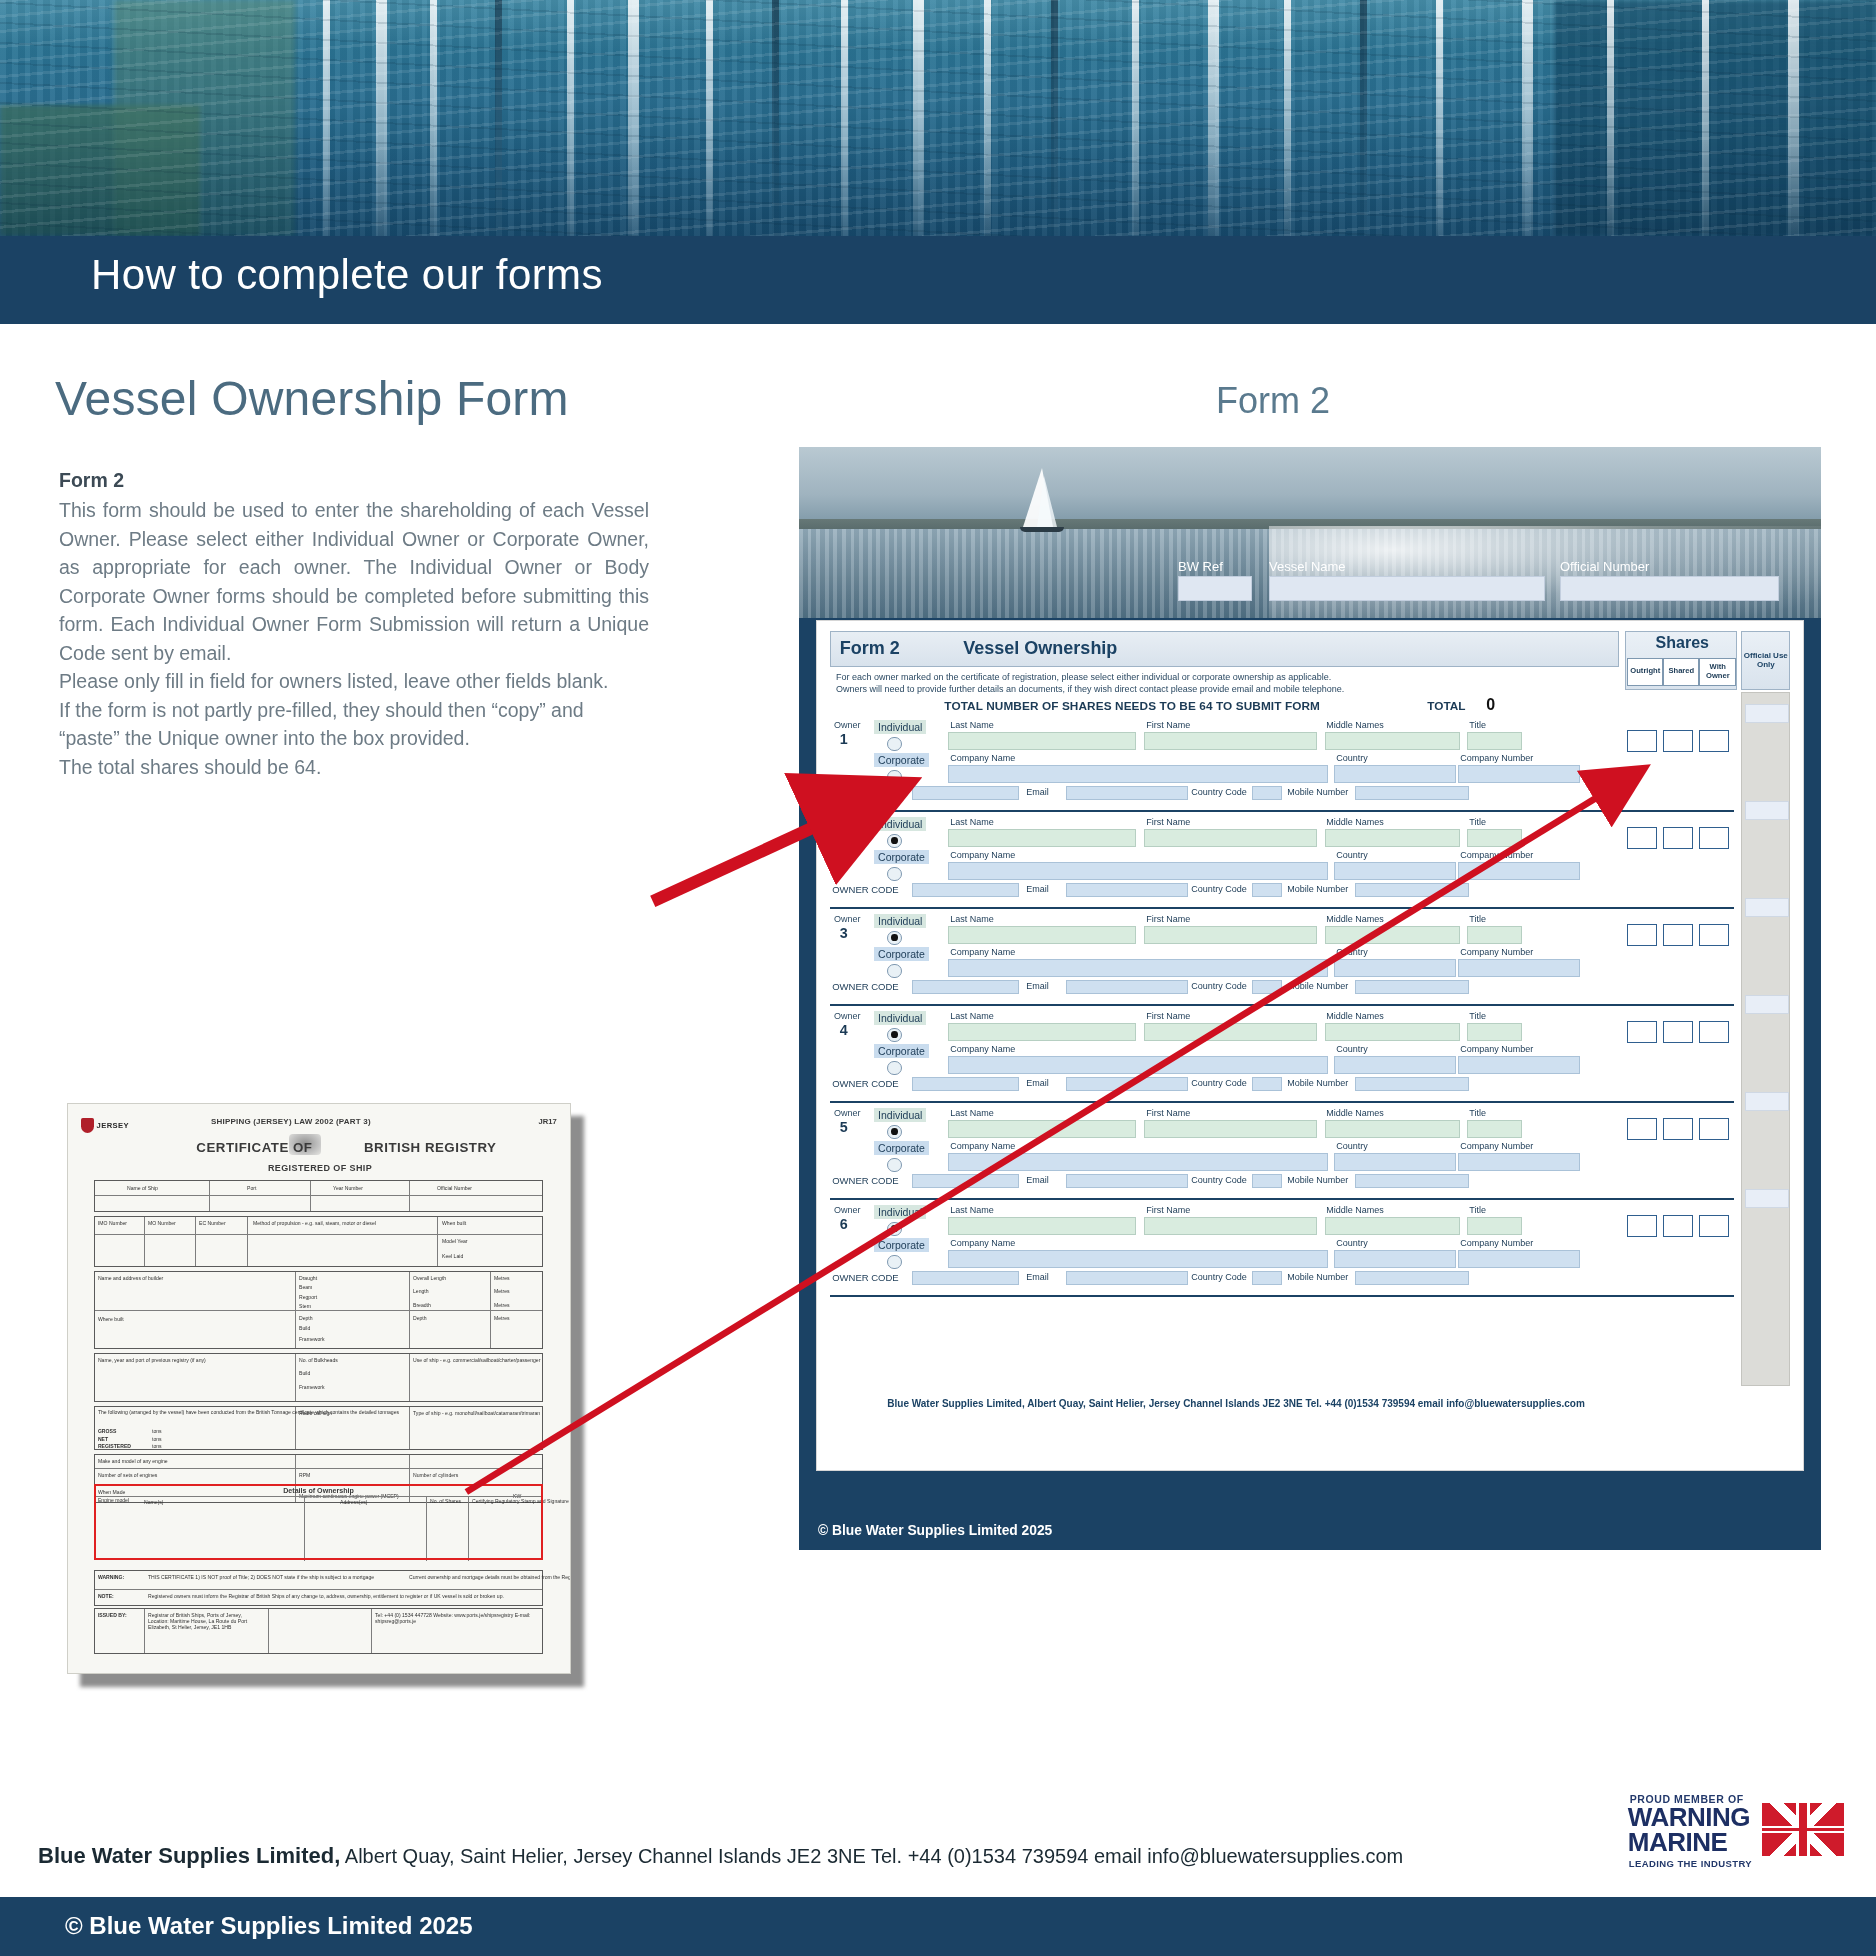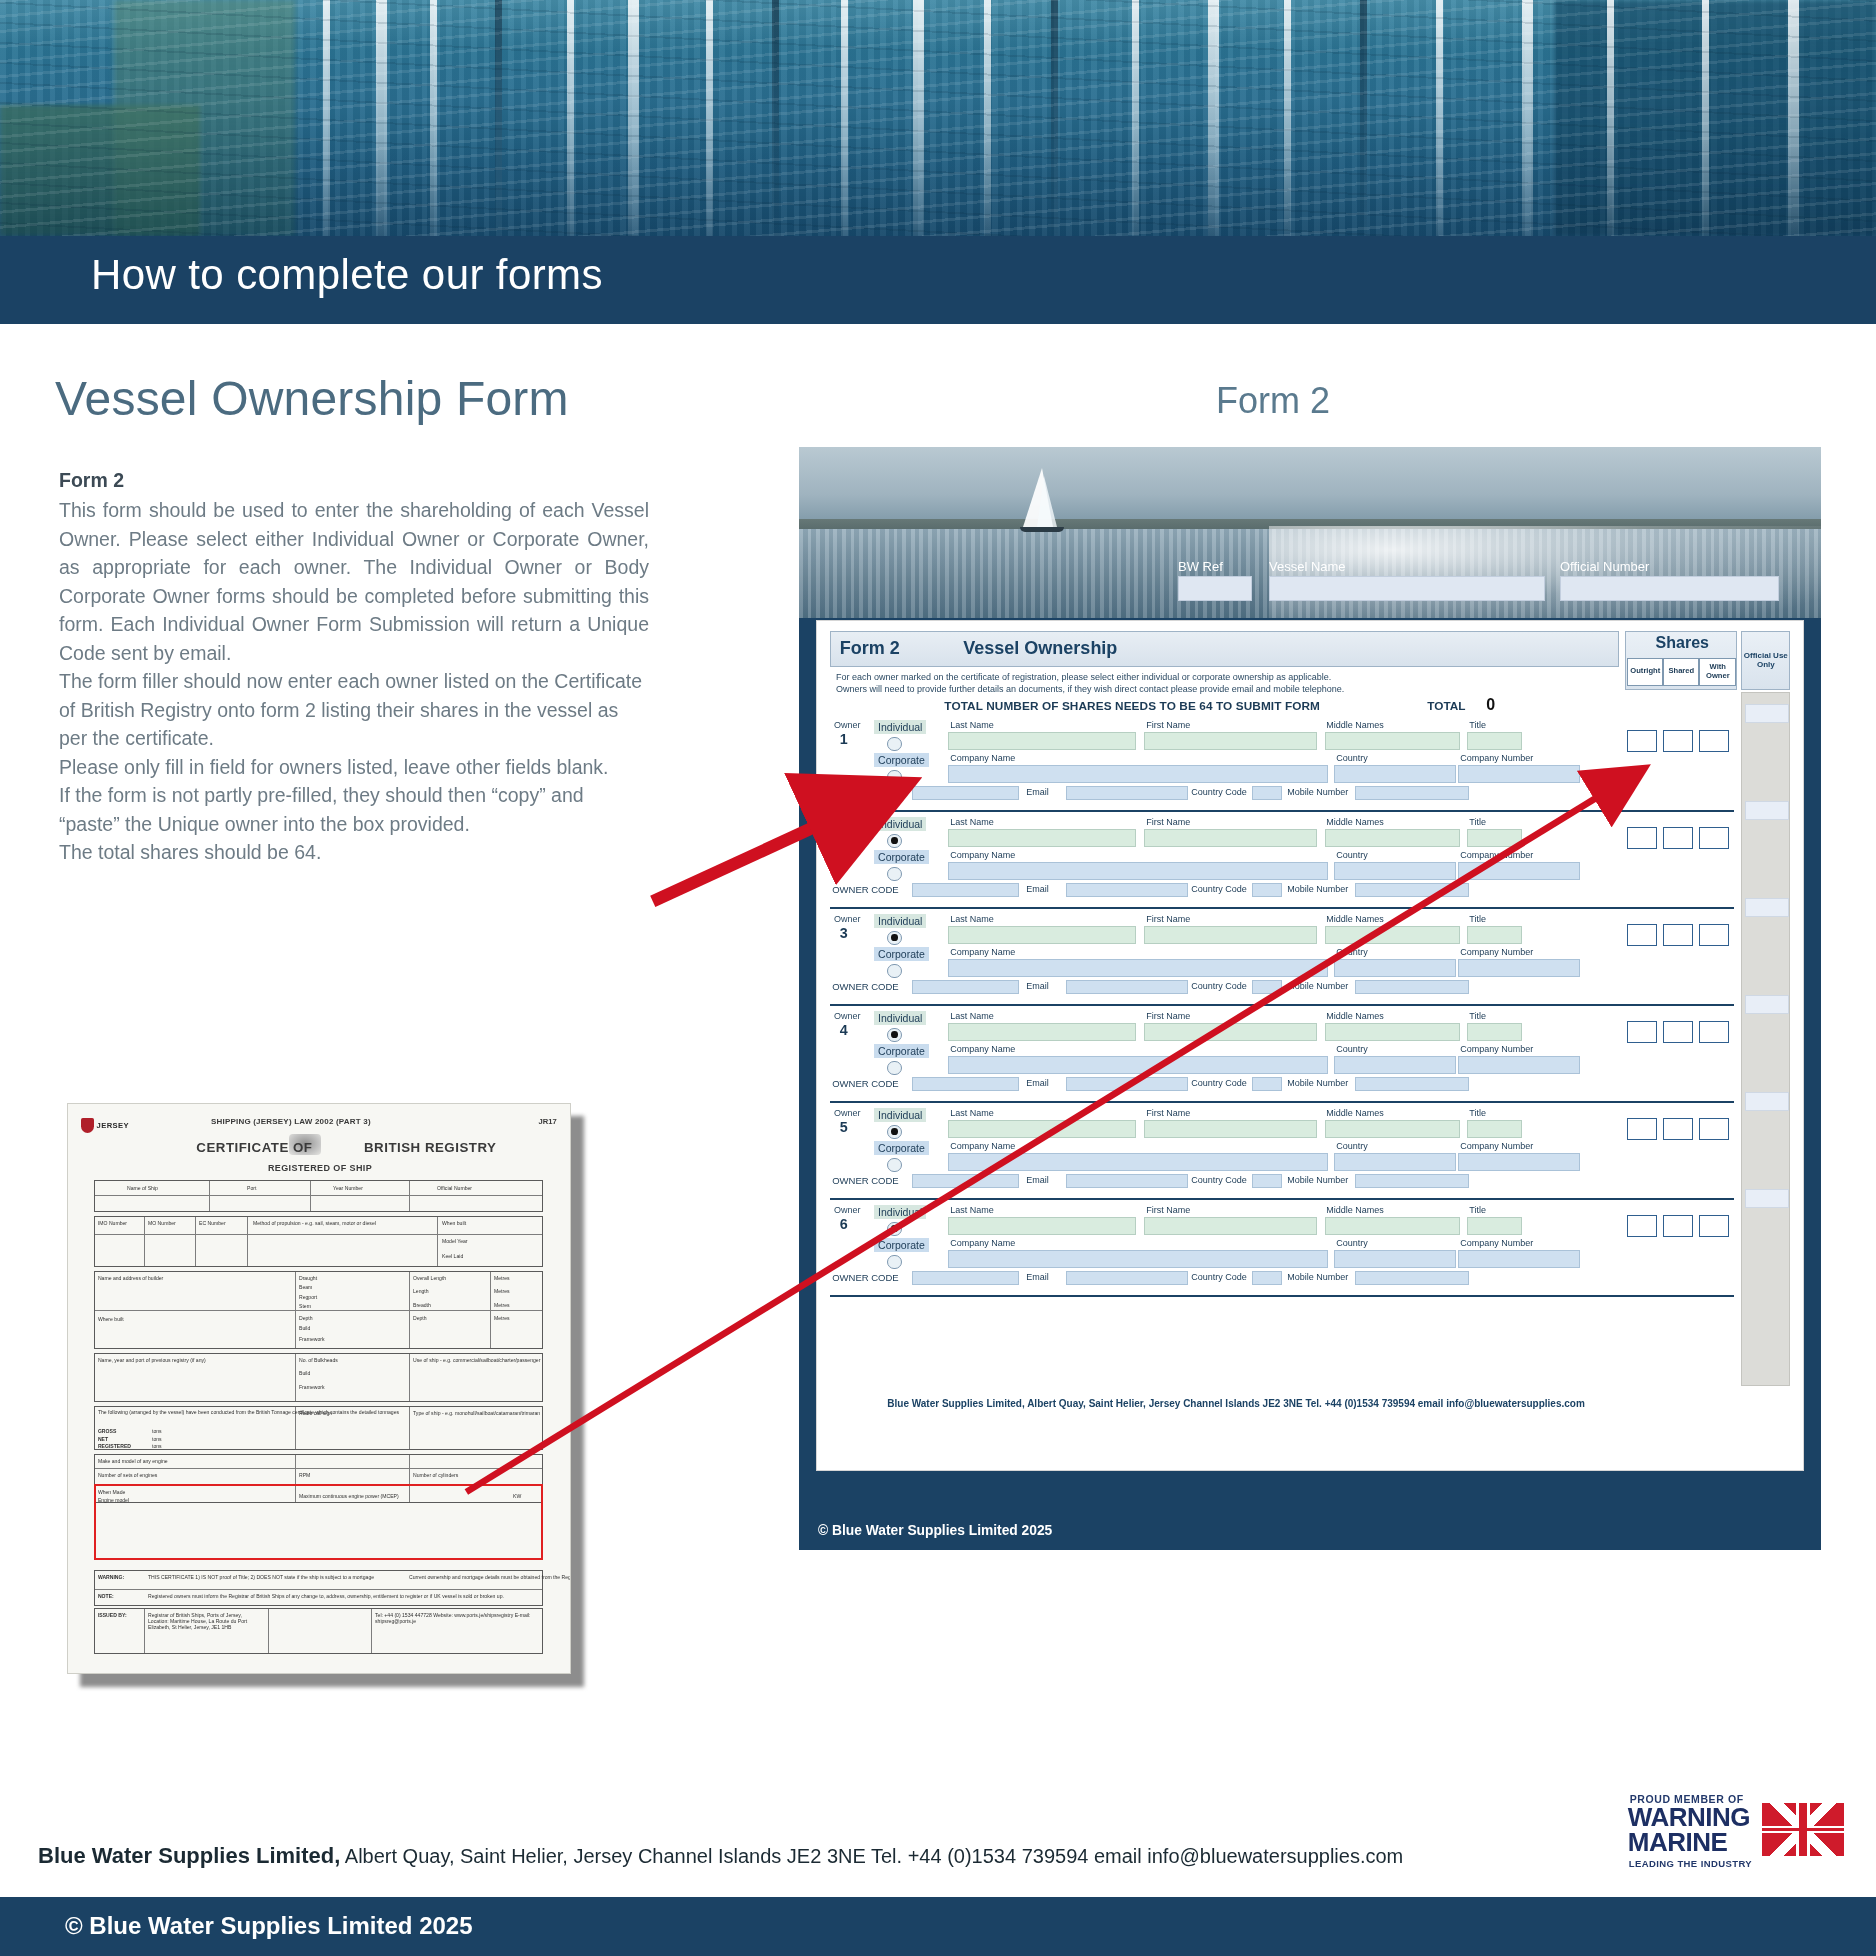--- a/index.html
+++ b/index.html
@@ -517,21 +517,20 @@
 <div class="titlebar">
   <h1>How to complete our forms</h1>
 </div>
 
 <div class="page-title">Vessel Ownership Form</div>
 <div class="form-label-right">Form 2</div>
 
 <div class="body-col">
   <div class="lead">Form 2</div>
   <p>This form should be used to enter the shareholding of each Vessel Owner.  Please select either Individual Owner or Corporate Owner, as appropriate for each owner.  The Individual Owner or Body Corporate Owner forms should be completed before submitting this form. Each Individual Owner Form Submission  will return a Unique Code sent by email.</p>
-  <p class="nojust">The form filler should now enter each owner listed on the Certificate of British Registry onto form 2 listing their shares in the vessel as per the certificate.</p>
   <p class="nojust">Please only fill in field for owners listed, leave other fields blank.</p>
   <p class="nojust">If the form is not partly pre-filled, they should then “copy” and “paste” the Unique owner into the box provided.</p>
   <p class="nojust">The total shares should be 64.</p>
 </div>
 
 <div class="cert-wrap">
   <div class="cert-shadow"></div>
   <div class="cert-doc">
     <div class="cert-crest">
       <div class="crest-shield"></div>
@@ -628,20 +627,31 @@
       <div class="cell-lbl" style="left:2.9px; top:2.9px;">Make and model of any engine</div>
       <div class="cell-lbl" style="left:2.9px; top:17px;">Number of sets of engines</div>
       <div class="cell-lbl" style="left:204px; top:17px;">RPM</div>
       <div class="cell-lbl" style="left:318px; top:17px;">Number of cylinders</div>
       <div class="cell-lbl" style="left:2.9px; top:34px;">When Made</div>
       <div class="cell-lbl" style="left:2.9px; top:42px;">Engine model</div>
       <div class="cell-lbl" style="left:204px; top:38px;">Maximum continuous engine power (MCEP)</div>
       <div class="cell-lbl" style="left:418px; top:38px;">KW</div>
     </div>
 
+    <div class="cert-tbl" style="left:26px; top:380px; width:449px; height:76px;">
+      <div class="cert-ownership-title">Details of Ownership</div>
+      <div class="r" style="top:11.4px"></div>
+      <div class="c" style="left:209px; top:11.4px; height:65px;"></div>
+      <div class="c" style="left:331px; top:11.4px; height:65px;"></div>
+      <div class="c" style="left:373px; top:11.4px; height:65px;"></div>
+      <div class="cell-lbl" style="left:49px; top:14.3px;">Name(s)</div>
+      <div class="cell-lbl" style="left:245px; top:14.3px;">Address(es)</div>
+      <div class="cell-lbl" style="left:335px; top:13.3px;">No. of Shares</div>
+      <div class="cell-lbl" style="left:377px; top:13.3px;">Certifying Regulatory Stamp and Signature</div>
+    </div>
     <div class="red-box"></div>
 
     <div class="cert-tbl" style="left:26px; top:466px; width:449px; height:36px;">
       <div class="r" style="top:18px"></div>
       <div class="cell-lbl b" style="left:2.9px; top:2.9px;">WARNING:</div>
       <div class="cell-lbl" style="left:53px; top:2.9px;">THIS CERTIFICATE     1) IS NOT proof of Title;   2) DOES NOT state if the ship is subject to a mortgage</div>
       <div class="cell-lbl" style="left:314px; top:2.9px;">Current ownership and mortgage details must be obtained from the Registrar</div>
       <div class="cell-lbl b" style="left:2.9px; top:22px;">NOTE:</div>
       <div class="cell-lbl" style="left:53px; top:22px;">Registered owners must inform the Registrar of British Ships of any change to, address, ownership, entitlement to register or if UK vessel is sold or broken up.</div>
     </div>

